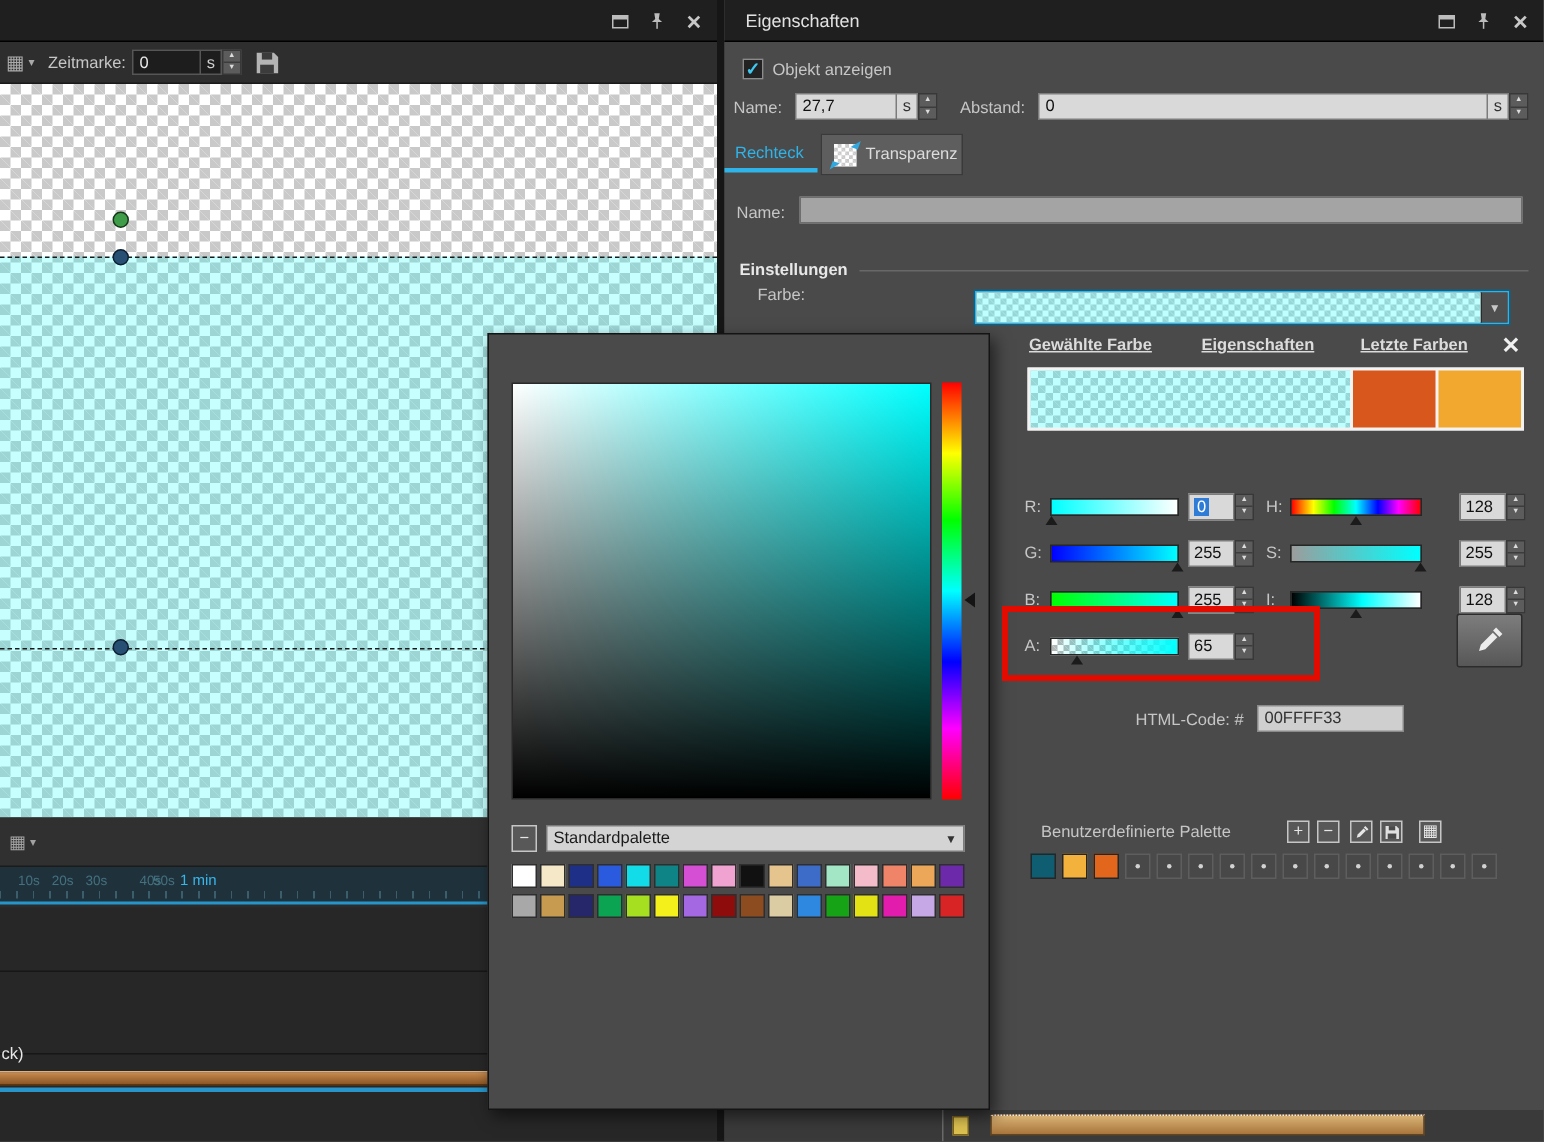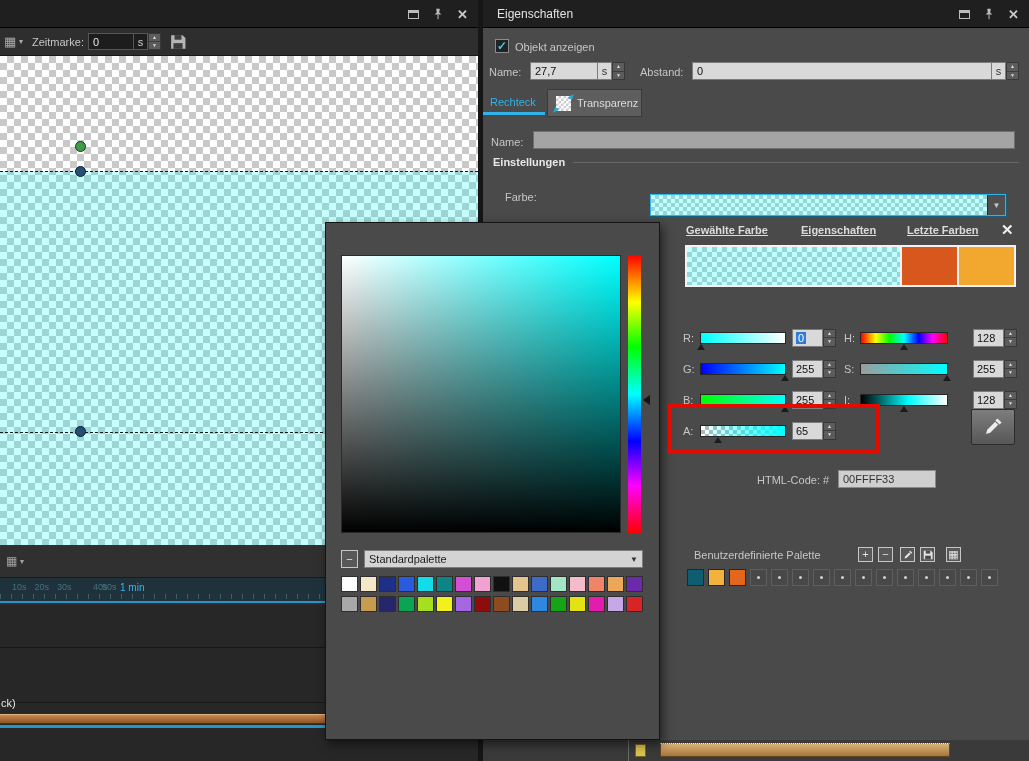--- a/index.html
+++ b/index.html
@@ -209,21 +209,21 @@
   <span class="abs" style="left:7px;top:96px;color:#2fb3e8;">Rechteck</span>
   <div class="abs" style="left:0;top:112px;width:62px;height:3px;background:#2fb3e8;"></div>
   <div class="abs" style="left:64px;top:89px;width:95px;height:28px;background:#5e5e5e;border:1px solid #3a3a3a;display:flex;align-items:center;gap:6px;padding:0 8px;">
     <span class="trans-icon checker checker5"></span>
     <span style="color:#dcdcdc;">Transparenz</span>
   </div>
 
   <span class="abs lbl" style="left:8px;top:136px;">Name:</span>
   <input class="abs" style="left: 50px; top: 131px; width: 482px; height: 18px; background: rgb(164, 164, 164); border: 1px solid rgb(110, 110, 110);" value="">
 
-  <div class="abs section-h" style="left:10px;top:156px;width:526px;">
+  <div class="abs section-h" style="left:10px;top:174px;width:526px;">
     <span>Einstellungen</span>
   </div>
 
   <span class="abs lbl" style="left:22px;top:191px;">Farbe:</span>
   <div class="abs" style="left:167px;top:194px;width:356px;height:22px;border:1px solid #2fb3e8;box-shadow:0 0 0 1px #14607e;display:flex;">
     <div class="checker checker8" style="flex:1;position:relative;">
       <div class="abs" style="left:0;top:0;right:0;bottom:0;background:rgba(0,255,255,0.25);"></div>
     </div>
     <div style="width:18px;background:#4f4f4f;border-left:1px solid #2a2a2a;display:flex;align-items:center;justify-content:center;color:#c8c8c8;font-size:8px;">▼</div>
   </div>

